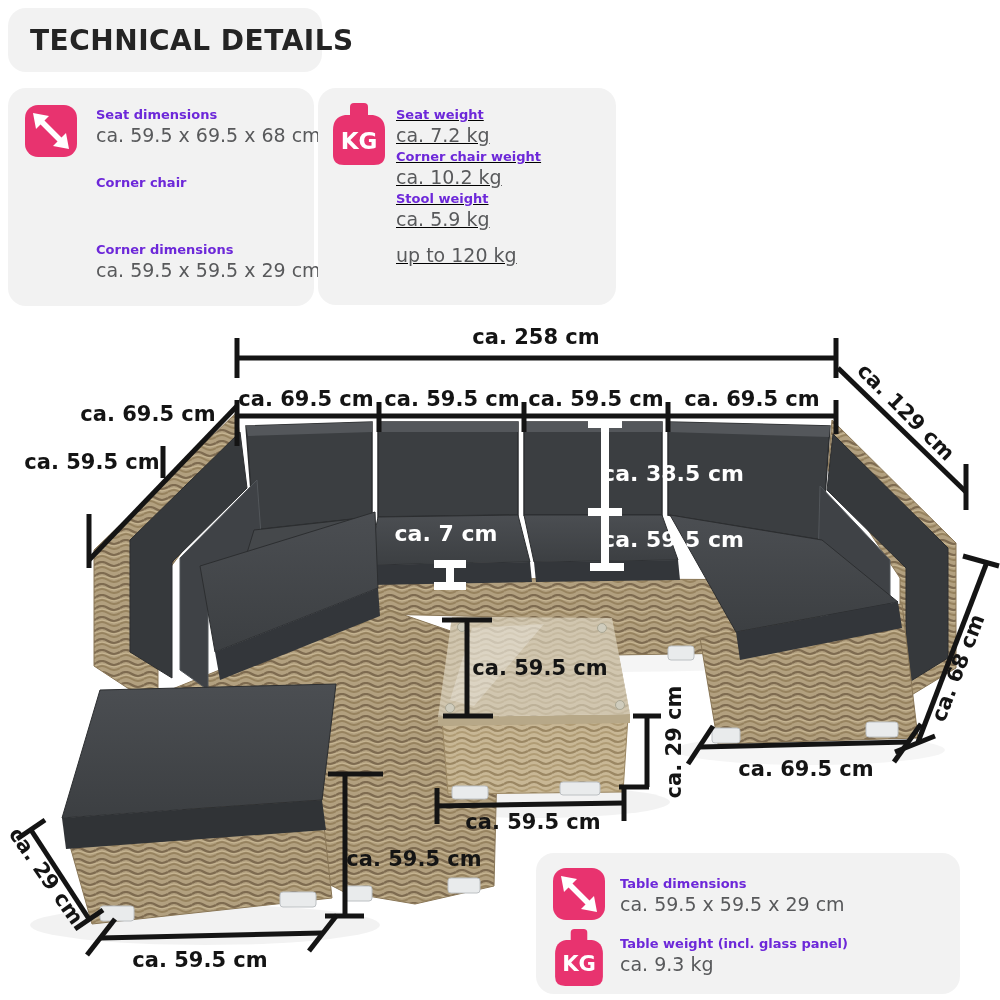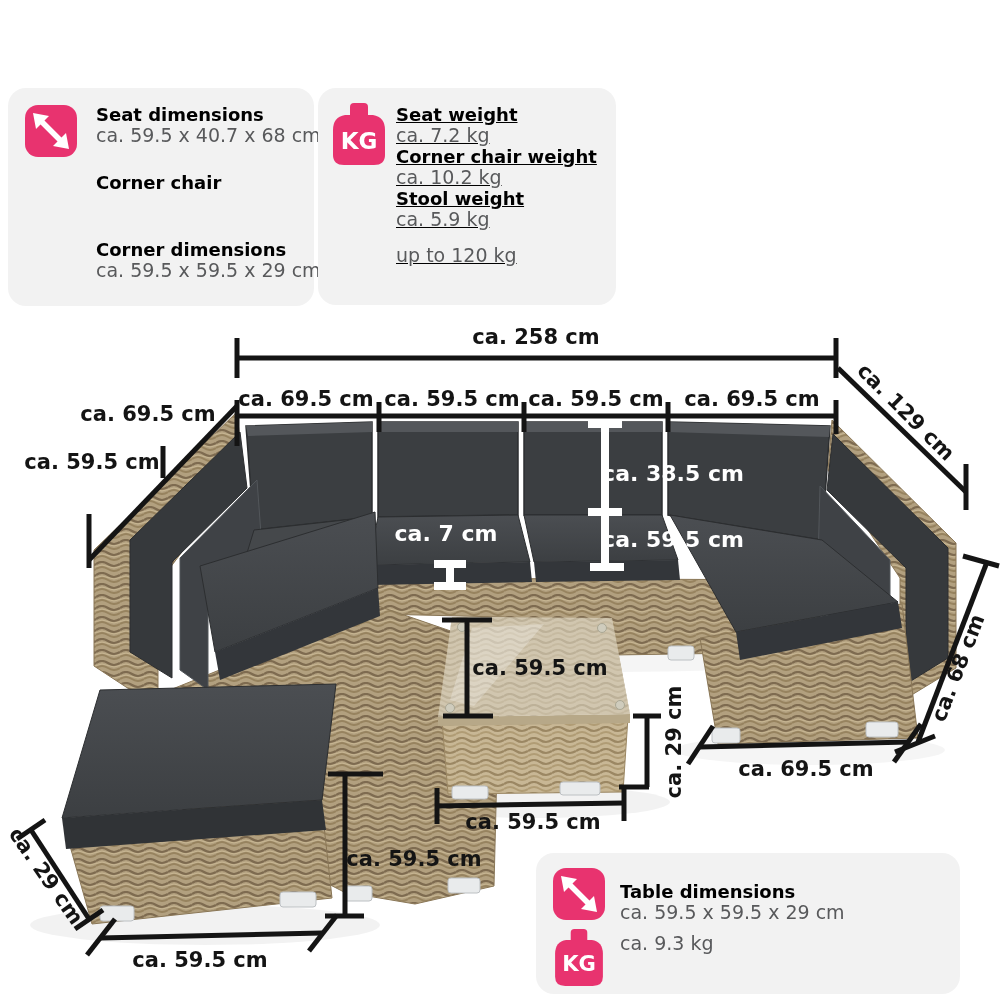--- a/index.html
+++ b/index.html
@@ -12,21 +12,21 @@
   #title-box{left:8px;top:8px;width:314px;height:64px;}
   #title-box .t{position:absolute;left:22px;top:50%;transform:translateY(-50%);
     font-size:28px;font-weight:800;letter-spacing:.5px;color:#242424;white-space:nowrap;}
   #panel-dims{left:8px;top:88px;width:306px;height:218px;}
   #panel-weights{left:318px;top:88px;width:298px;height:217px;}
   #panel-table{left:536px;top:853px;width:424px;height:141px;}
 
   .icon-badge{position:absolute;width:52px;height:52px;}
   .kg-badge{position:absolute;width:52px;height:62px;}
 
-  .lbl{font-size:18px;font-weight:700;color:#000000;line-height:21px;white-space:nowrap;}
+  .lbl{font-size:13px;font-weight:700;color:#6d28d9;line-height:21px;white-space:nowrap;}
   .val{font-size:19px;color:#58595b;line-height:21px;white-space:nowrap;}
 
   .pgroup{position:absolute;left:88px;}
   #panel-weights .pgroup{left:78px;text-decoration:underline;}
   #panel-table .pgroup{left:84px;}
 
   
   .dim{position:absolute;font-size:21px;font-weight:700;color:#141414;white-space:nowrap;
        transform:translate(-50%,-50%);}
   .dim.white{color:#ffffff;font-size:22px;text-align:center;}
@@ -210,31 +210,34 @@
   <div class="dim white" style="left:446px;top:533px">ca. 7 cm</div>
   <div class="dim r-69" style="left:958px;top:668px">ca. 68 cm</div>
   <div class="dim" style="left:806px;top:769px">ca. 69.5 cm</div>
   <div class="dim" style="left:540px;top:668px">ca. 59.5 cm</div>
   <div class="dim r-90" style="left:674px;top:742px">ca. 29 cm</div>
   <div class="dim" style="left:533px;top:822px">ca. 59.5 cm</div>
   <div class="dim" style="left:414px;top:859px">ca. 59.5 cm</div>
   <div class="dim r55" style="left:46px;top:876px">ca. 29 cm</div>
   <div class="dim" style="left:200px;top:960px">ca. 59.5 cm</div>
 
+  <div class="panel" id="title-box">
+    <div class="t">TECHNICAL DETAILS</div>
+  </div>
 
   <div class="panel" id="panel-dims">
     <svg class="icon-badge" style="left:17px;top:17px" viewBox="0 0 52 52">
       <rect width="52" height="52" rx="13" fill="#e8336f"></rect>
       <line x1="16" y1="16" x2="36" y2="36" stroke="#fff" stroke-width="5.5"></line>
       <path d="M8,8 L24,11 L11,24 Z" fill="#fff"></path>
       <path d="M44,44 L28,41 L41,28 Z" fill="#fff"></path>
     </svg>
     <div class="pgroup" style="top:16px">
       <div class="lbl">Seat dimensions</div>
-      <div class="val">ca. 59.5 x 40.7 x 68 cm</div>
+      <div class="val">ca. 59.5 x 69.5 x 68 cm</div>
     </div>
     <div class="pgroup" style="top:84px">
       <div class="lbl">Corner chair</div>
     </div>
     <div class="pgroup" style="top:151px">
       <div class="lbl">Corner dimensions</div>
       <div class="val">ca. 59.5 x 59.5 x 29 cm</div>
     </div>
   </div>
 
@@ -257,27 +260,28 @@
     </div>
   </div>
 
   <div class="panel" id="panel-table">
     <svg class="icon-badge" style="left:17px;top:15px" viewBox="0 0 52 52">
       <rect width="52" height="52" rx="13" fill="#e8336f"></rect>
       <line x1="16" y1="16" x2="36" y2="36" stroke="#fff" stroke-width="5.5"></line>
       <path d="M8,8 L24,11 L11,24 Z" fill="#fff"></path>
       <path d="M44,44 L28,41 L41,28 Z" fill="#fff"></path>
     </svg>
-    <div class="pgroup" style="top:28px">
+    <div class="pgroup" style="top:20px">
       <div class="lbl">Table dimensions</div>
       <div class="val">ca. 59.5 x 59.5 x 29 cm</div>
     </div>
     <svg class="kg-badge" style="left:19px;top:76px;width:48px;height:57px" viewBox="0 0 52 62">
       <rect x="17" y="0" width="18" height="16" rx="4" fill="#e8336f"></rect>
       <path d="M12,12 h28 q12,2 12,15 v25 q0,10 -11,10 H11 Q0,62 0,52 V27 q0,-13 12,-15 z" fill="#e8336f"></path>
       <text x="26" y="46" text-anchor="middle" font-size="23" font-weight="bold" fill="#fff">KG</text>
     </svg>
     <div class="pgroup" style="top:80px">
+      <div class="lbl">Table weight (incl. glass panel)</div>
       <div class="val">ca. 9.3 kg</div>
     </div>
   </div>
 
 </div>
 
 </body></html>

